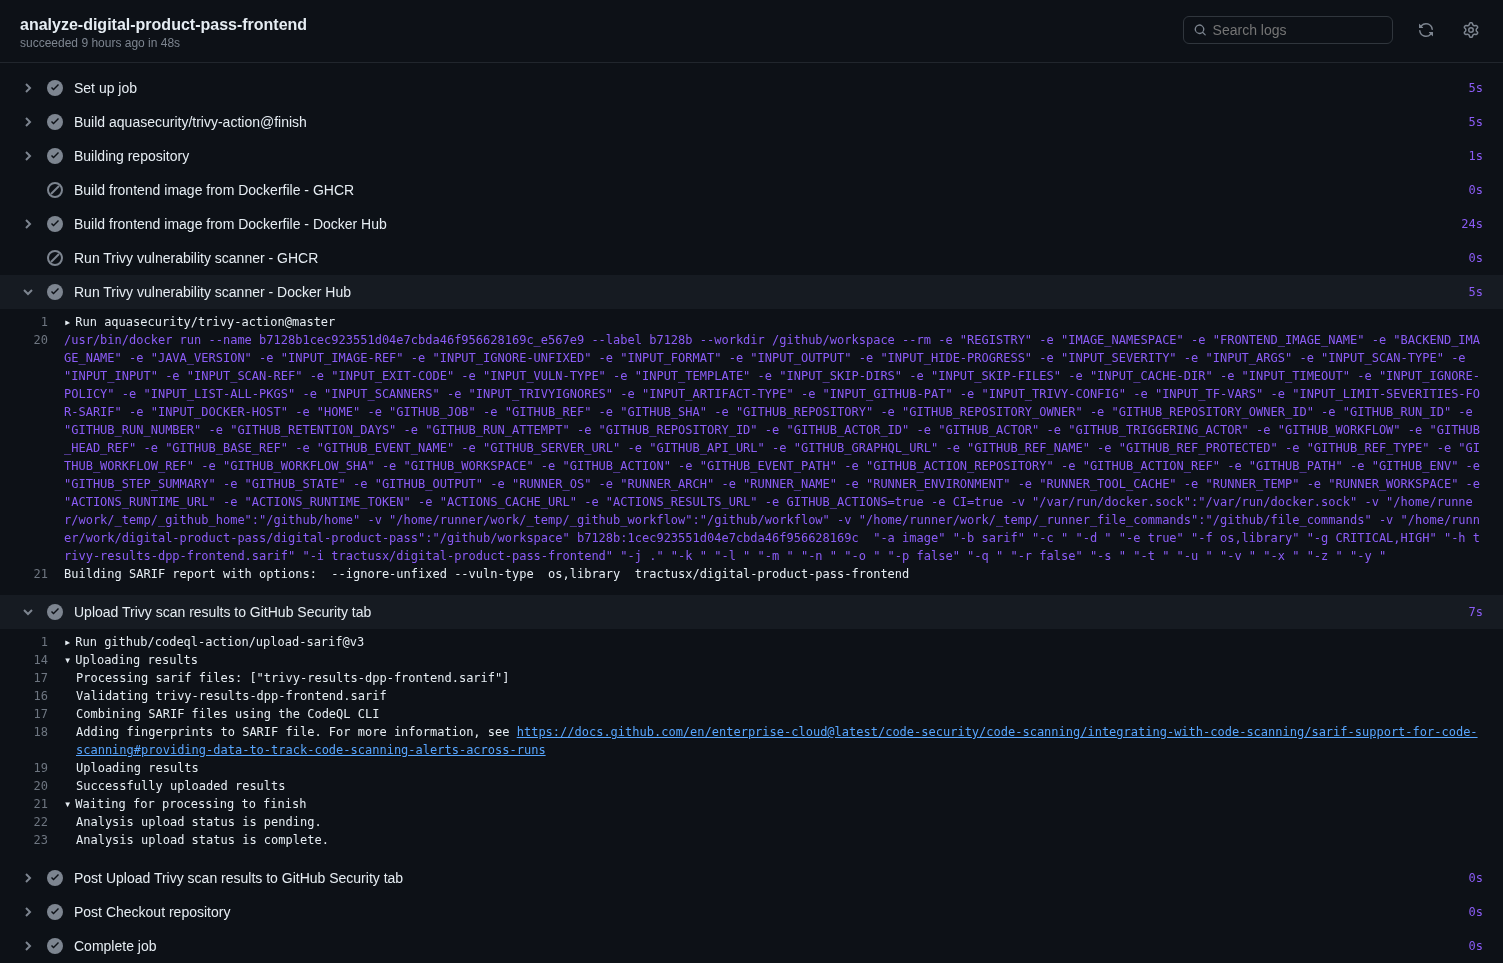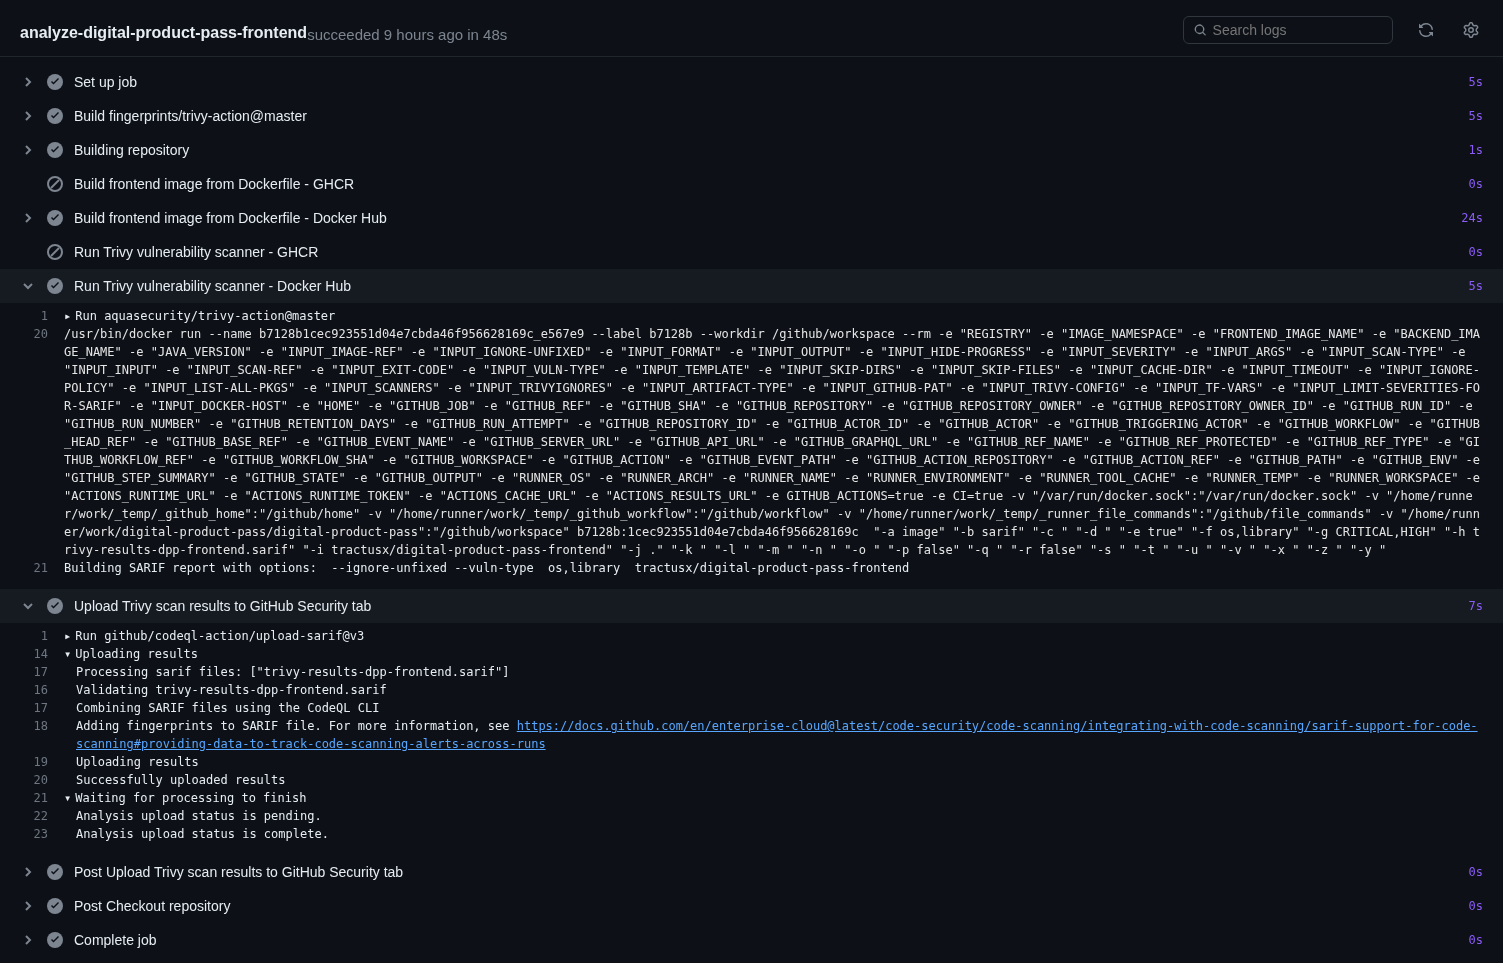--- a/index.html
+++ b/index.html
@@ -10,23 +10,23 @@
   font-size: 14px;
   width: 1503px;
 }
 .header {
   display: flex;
   align-items: flex-start;
   justify-content: space-between;
   padding: 16px 20px 12px 20px;
   border-bottom: 1px solid #21262d;
 }
-.header-left { display: flex; flex-direction: row; margin-top: 8px; }
+.header-left { display: flex; flex-direction: column; }
 .title { font-weight: 600; font-size: 16px; color: #e6edf3; }
-.subtitle { font-size: 15px; color: #7d8590; margin-top: 2px; }
+.subtitle { font-size: 12px; color: #7d8590; margin-top: 2px; }
 .header-right { display: flex; align-items: center; gap: 21px; }
 .search-box {
   display: flex; align-items: center;
   background: #0d1117;
   border: 1px solid #30363d;
   border-radius: 6px;
   padding: 5px 10px;
   width: 210px;
 }
 .search-box input {
@@ -68,21 +68,21 @@
 .log-line { display: flex; padding: 0 20px; }
 .log-num {
   width: 44px;
   text-align: right;
   color: #6e7681;
   padding-right: 16px;
   flex-shrink: 0;
   user-select: none;
 }
 .log-text { flex: 1; white-space: pre-wrap; word-break: break-all; color: #e6edf3; }
-.log-text.cmd { color: #e5e5e5; }
+.log-text.cmd { color: #8b5cf6; }
 .log-caret { color: #e6edf3; margin-right: 4px; }
 a.log-link { color: #58a6ff; text-decoration: underline; }
 
 svg { display: block; }
 </style>
 </head>
 <body>
 
 <div class="header">
   <div class="header-left">
@@ -149,21 +149,21 @@
     <span class="chevron">
         <svg width="16" height="16">
           <use href="#chev-r"></use>
         </svg>
       </span>
     <span class="status-icon">
         <svg width="16" height="16">
           <use href="#check-ic"></use>
         </svg>
       </span>
-    <span class="step-label">Build fingerprints/trivy-action@master</span>
+    <span class="step-label">Build aquasecurity/trivy-action@finish</span>
     <span class="step-duration">5s</span>
   </div>
 
   <div class="step-row">
     <span class="chevron">
         <svg width="16" height="16">
           <use href="#chev-r"></use>
         </svg>
       </span>
     <span class="status-icon">

